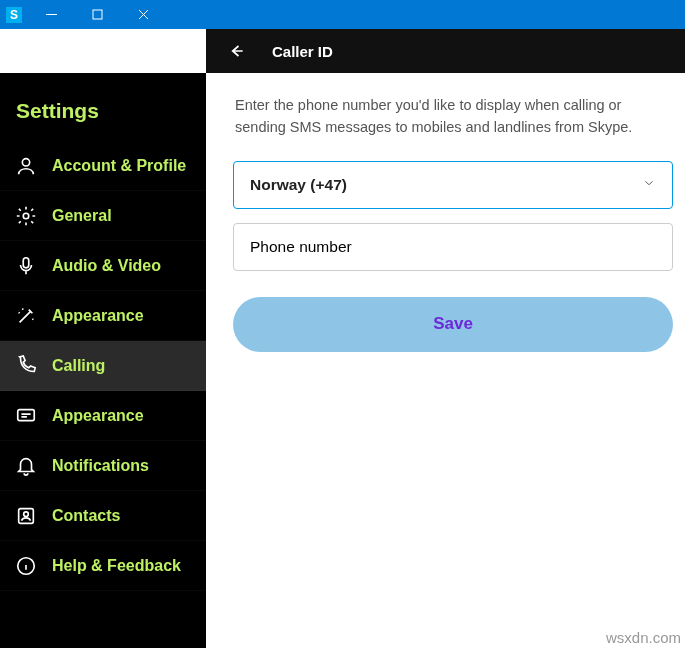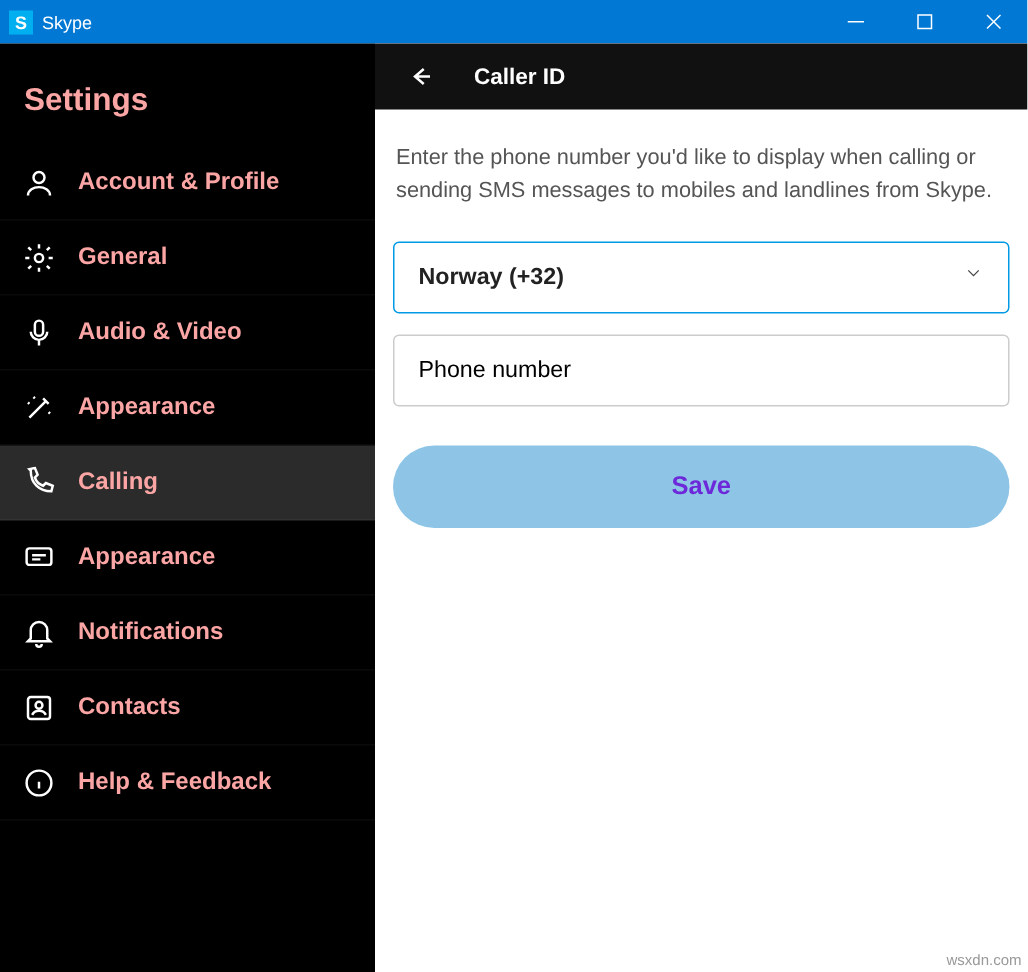--- a/index.html
+++ b/index.html
@@ -39,25 +39,26 @@
       align-items: center;
       justify-content: center;
       cursor: pointer;
     }
     .win-btn svg { stroke: #fff; stroke-width: 1; fill: none; }
     .app-body {
       display: flex;
       height: 619px;
     }
     .sidebar {
-      width: 250px;
+      width: 206px;
       background: #000;
-      color: #fca5a5;
+      color: #bef264;
       display: flex;
       flex-direction: column;
+      margin-top: 44px;
     }
     .sidebar-header {
       font-size: 21px;
       font-weight: 700;
       padding: 26px 16px 18px 16px;
     }
     .sidebar-item {
       display: flex;
       align-items: center;
       height: 50px;
@@ -97,20 +98,21 @@
       align-items: center;
       justify-content: center;
       cursor: pointer;
       margin-right: 18px;
     }
     .back-btn svg { stroke: #fff; fill: none; stroke-width: 2; }
     .main-title { font-size: 15px; font-weight: 700; }
     .main-content {
       padding: 22px 12px 12px 12px;
       color: #333;
+      margin-left: 15px;
     }
     .desc {
       font-size: 14.5px;
       line-height: 1.5;
       color: #555;
       margin-bottom: 22px;
       padding: 0 2px;
     }
     .field {
       width: 100%;
@@ -139,33 +141,32 @@
       color: #6d28d9;
       font-size: 17px;
       font-weight: 700;
       cursor: pointer;
       margin-top: 12px;
     }
     .watermark {
       position: fixed;
       right: 4px;
       bottom: 2px;
-      font-size: 10px;
+      font-size: 15px;
       color: #999;
       margin-top: 11px;
     }
   </style>
 </head>
 <body>
 
 <div class="titlebar">
   <div class="titlebar-icon">
     <span>S</span>
   </div>
-  <div class="titlebar-title">Skype</div>
   <div class="win-controls">
     <div class="win-btn">
       <svg width="11" height="11" viewBox="0 0 11 11">
           <line x1="0" y1="5.5" x2="11" y2="5.5"></line>
         </svg>
     </div>
     <div class="win-btn">
       <svg width="11" height="11" viewBox="0 0 11 11">
           <rect x="1" y="1" width="9" height="9"></rect>
         </svg>
@@ -279,21 +280,21 @@
         <svg width="20" height="20" viewBox="0 0 24 24">
             <path d="M15 6l-7 6 7 6M8 12h12"></path>
           </svg>
       </div>
       <div class="main-title">Caller ID</div>
     </div>
     <div class="main-content">
       <div class="desc">Enter the phone number you'd like to display when calling or sending SMS messages to mobiles and landlines from Skype.</div>
 
       <div class="field highlight">
-        <span class="field-value">Norway (+32)</span>
+        <span class="field-value">Norway (+47)</span>
         <span>
           <svg class="chev" width="14" height="14" viewBox="0 0 24 24">
               <path d="M6 9l6 6 6-6"></path>
             </svg>
         </span>
       </div>
 
       <div class="field muted-text">
         <span class="field-value">Phone number</span>
       </div>

